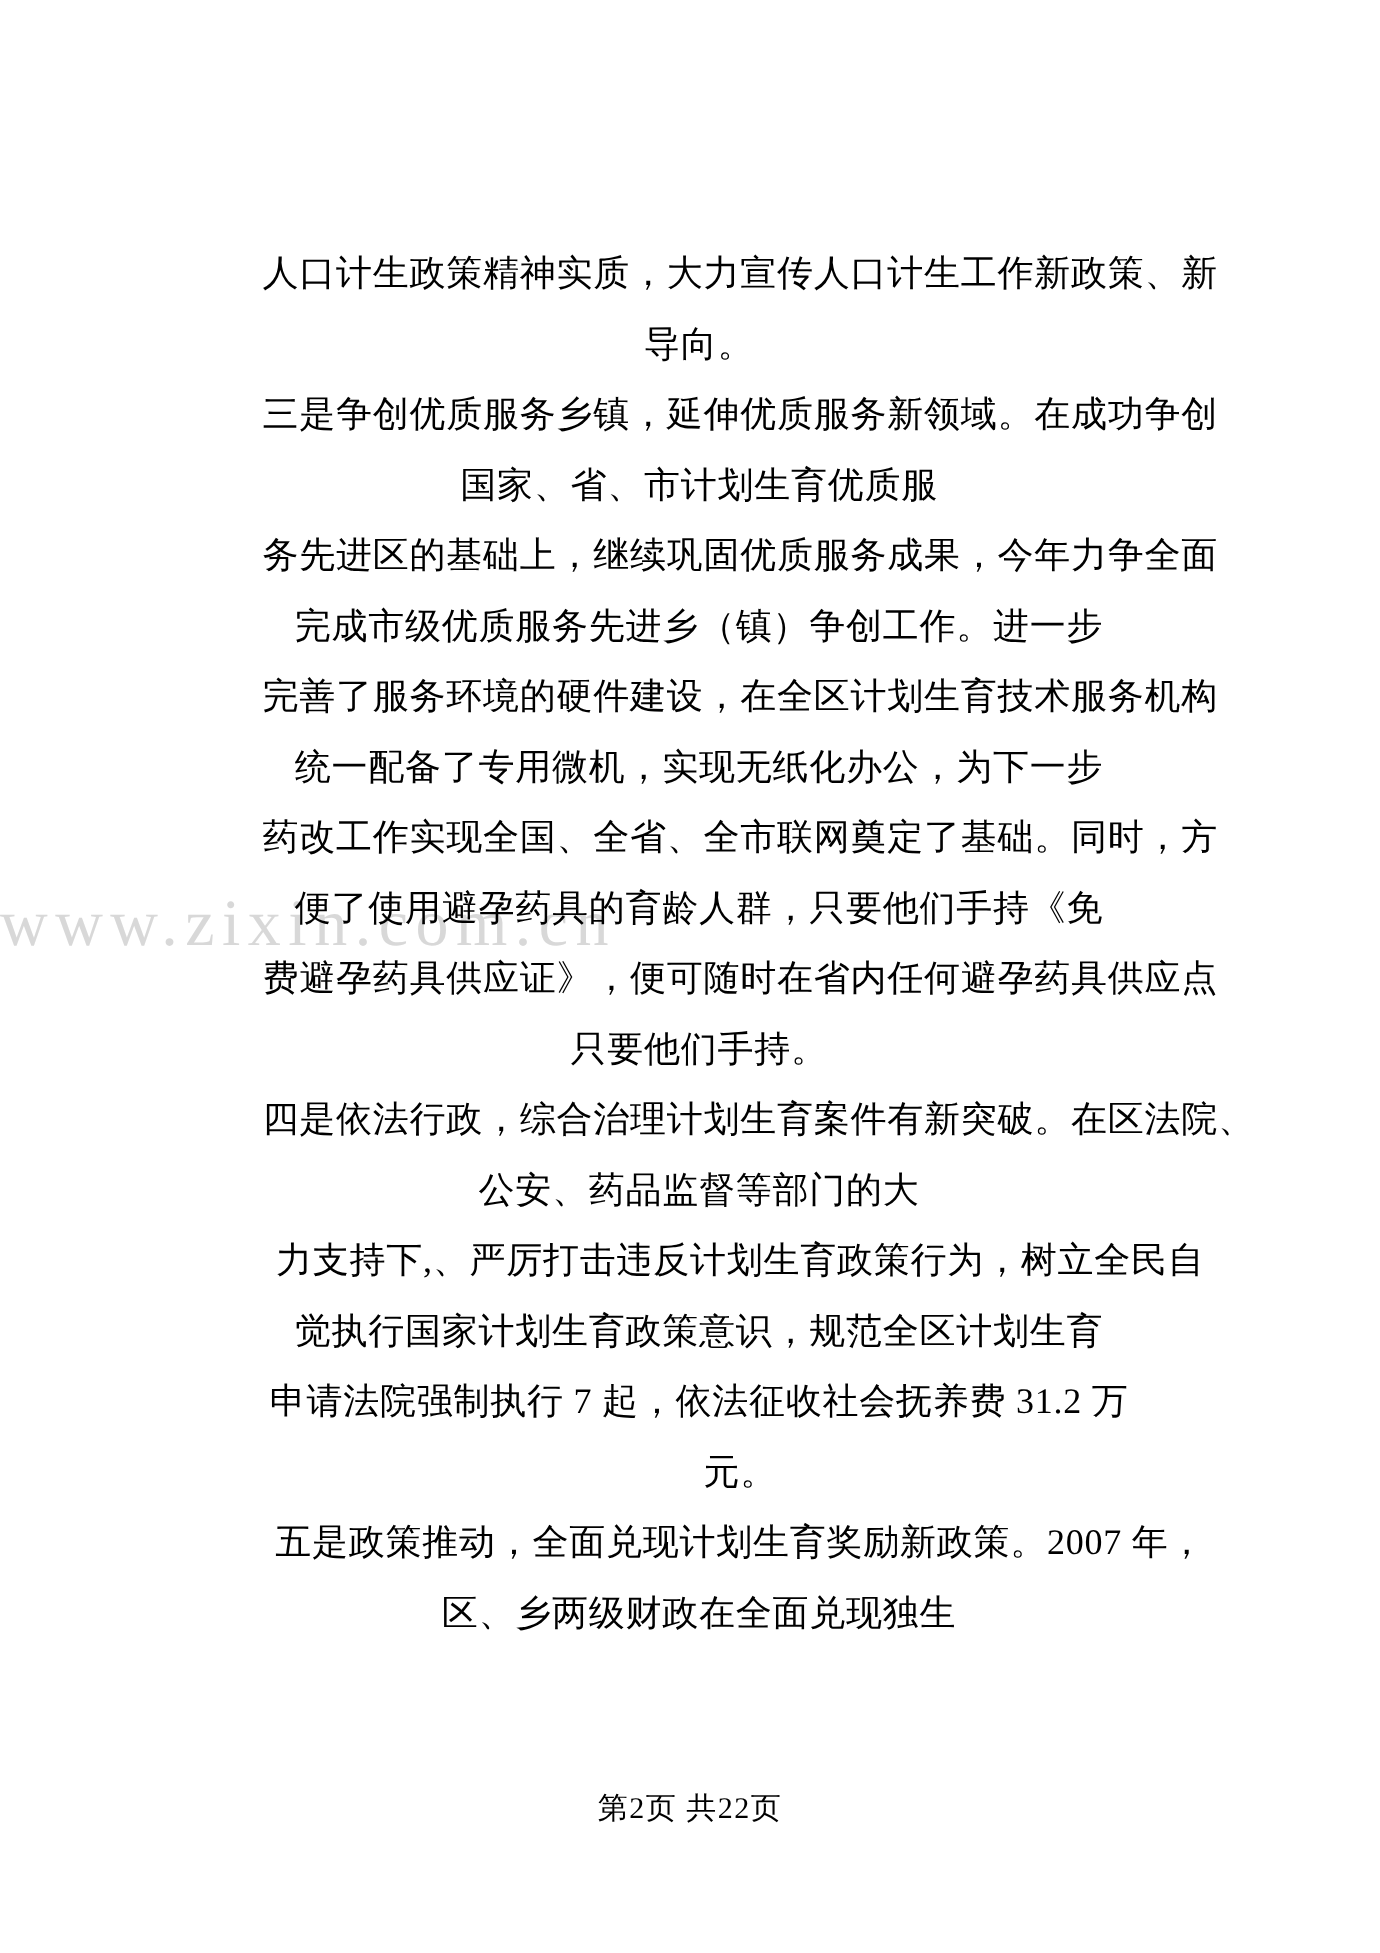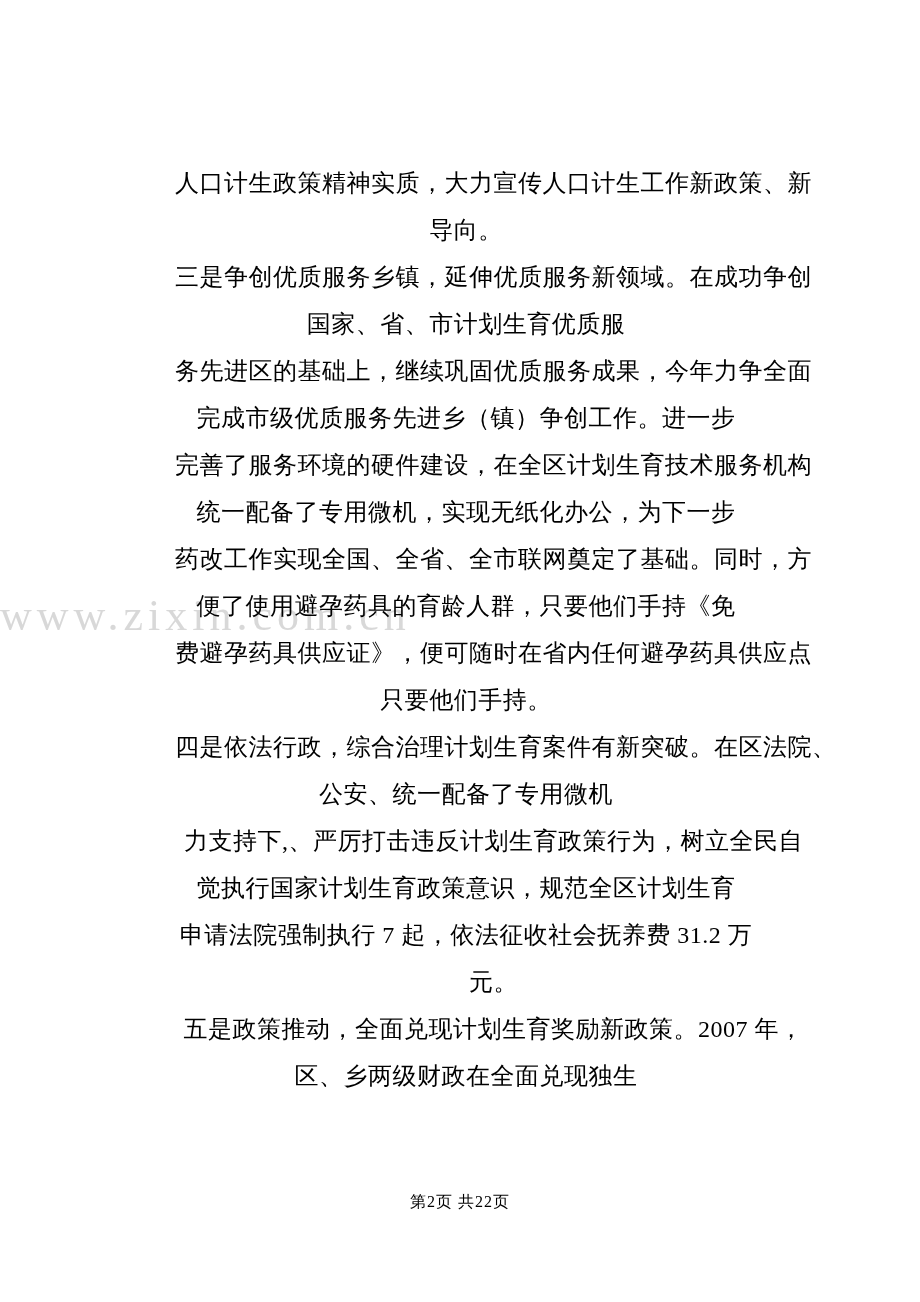--- a/index.html
+++ b/index.html
@@ -52,21 +52,21 @@
     font-family: Liberation Serif, serif;
   }
   .footer {
     position: absolute;
     top: 1192px;
     left: 0;
     width: 100%;
     text-align: center;
     z-index: 2;
     color: #000000;
-    font-size: 16px;
+    font-size: 20px;
     letter-spacing: 1px;
   }
 </style>
 </head>
 <body>
 
 <div class="page">
 
   <div class="watermark">www.zixin.com.cn</div>
 
@@ -77,21 +77,21 @@
     <div class="line">国家、省、市计划生育优质服</div>
     <div class="line indent">务先进区的基础上，继续巩固优质服务成果，今年力争全面</div>
     <div class="line">完成市级优质服务先进乡（镇）争创工作。进一步</div>
     <div class="line indent">完善了服务环境的硬件建设，在全区计划生育技术服务机构</div>
     <div class="line">统一配备了专用微机，实现无纸化办公，为下一步</div>
     <div class="line indent">药改工作实现全国、全省、全市联网奠定了基础。同时，方</div>
     <div class="line">便了使用避孕药具的育龄人群，只要他们手持《免</div>
     <div class="line indent">费避孕药具供应证》，便可随时在省内任何避孕药具供应点</div>
     <div class="line">只要他们手持。</div>
     <div class="line indent">四是依法行政，综合治理计划生育案件有新突破。在区法院、</div>
-    <div class="line">公安、统一配备了专用微机</div>
+    <div class="line">公安、药品监督等部门的大</div>
     <div class="line indent">力支持下,、严厉打击违反计划生育政策行为，树立全民自</div>
     <div class="line">觉执行国家计划生育政策意识，规范全区计划生育</div>
     <div class="line">申请法院强制执行 7 起，依法征收社会抚养费 31.2 万</div>
     <div class="line indent">元。</div>
     <div class="line indent">五是政策推动，全面兑现计划生育奖励新政策。2007 年，</div>
     <div class="line">区、乡两级财政在全面兑现独生</div>
   </div>
 
   <div class="footer">第2页 共22页</div>
 

